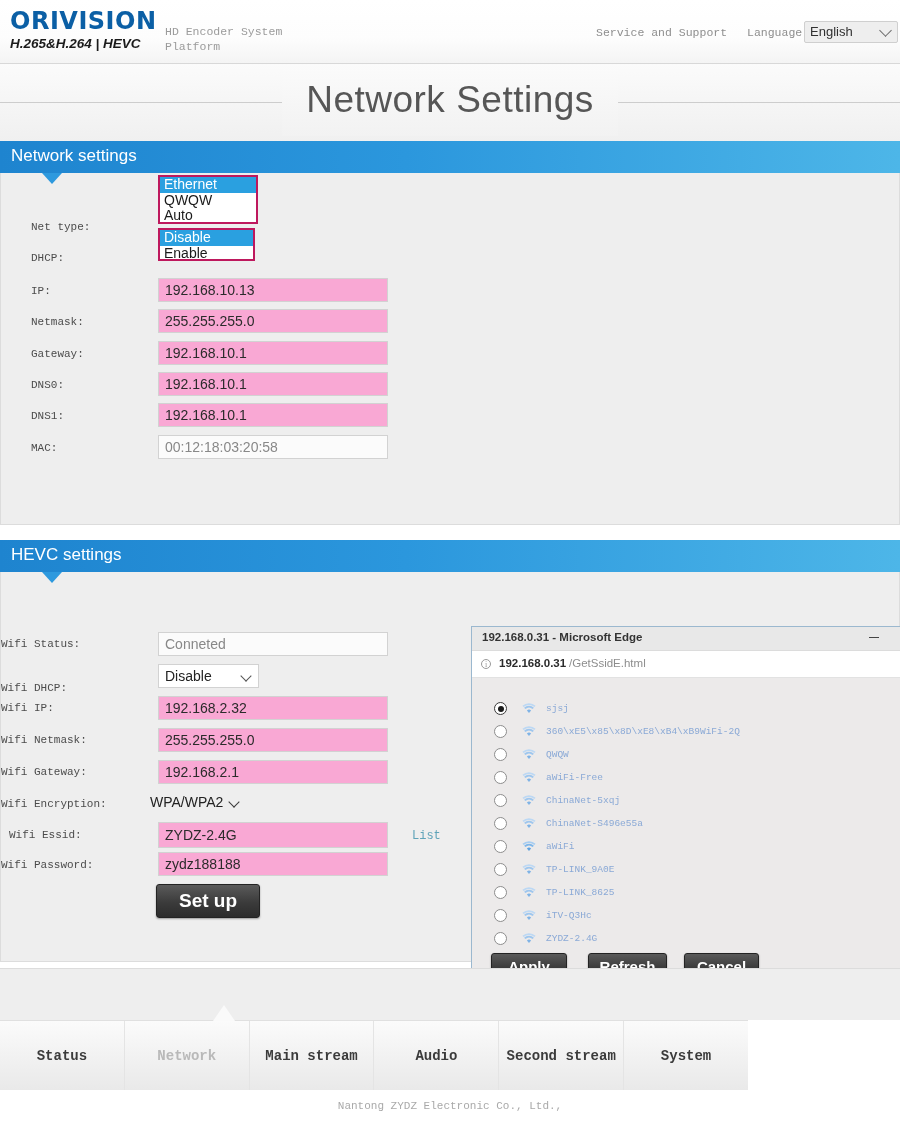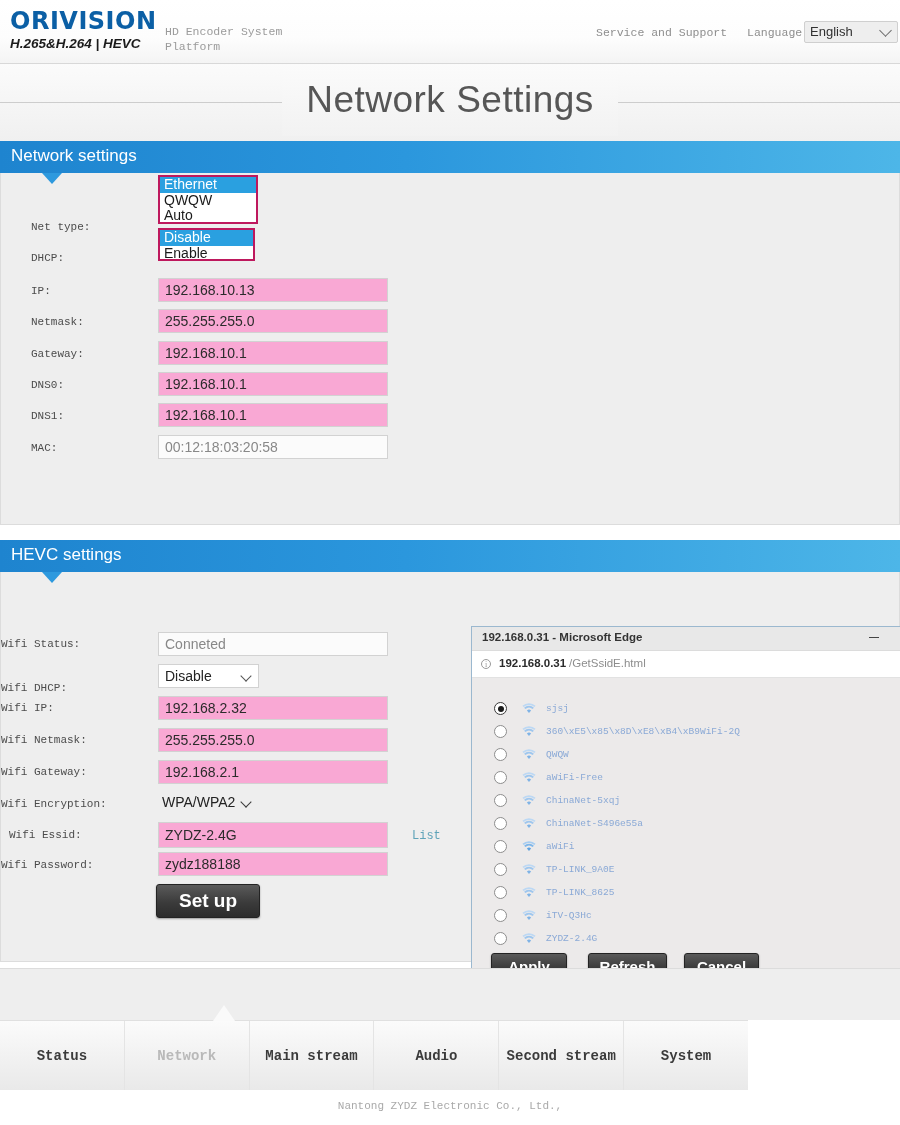--- a/index.html
+++ b/index.html
@@ -401,21 +401,21 @@
       <div class="flabel" style="left:0px; top:130px; width:138px;">Wifi IP:</div>
       <div class="finput" style="left:157px; top:124px; width:230px;">192.168.2.32</div>
 
       <div class="flabel" style="left:0px; top:162px; width:138px;">Wifi Netmask:</div>
       <div class="finput" style="left:157px; top:156px; width:230px;">255.255.255.0</div>
 
       <div class="flabel" style="left:0px; top:194px; width:138px;">Wifi Gateway:</div>
       <div class="finput" style="left:157px; top:188px; width:230px;">192.168.2.1</div>
 
       <div class="flabel" style="left:0px; top:226px; width:138px;">Wifi Encryption:</div>
-      <div class="dd inline" style="left:155px; top:219px; width:102px;">
+      <div class="dd inline" style="left:143px; top:219px; width:102px;">
         <span>WPA/WPA2</span>
         <span class="chev"></span>
       </div>
 
       <div class="flabel" style="left:8px; top:257px; width:138px;">Wifi Essid:</div>
       <div class="finput" style="left:157px; top:250px; width:230px; height:26px; line-height:24px;">ZYDZ-2.4G</div>
       <div class="list-link" style="left:411px; top:257px;">List</div>
 
       <div class="flabel" style="left:0px; top:287px; width:138px;">Wifi Password:</div>
       <div class="finput" style="left:157px; top:280px; width:230px;">zydz188188</div>

